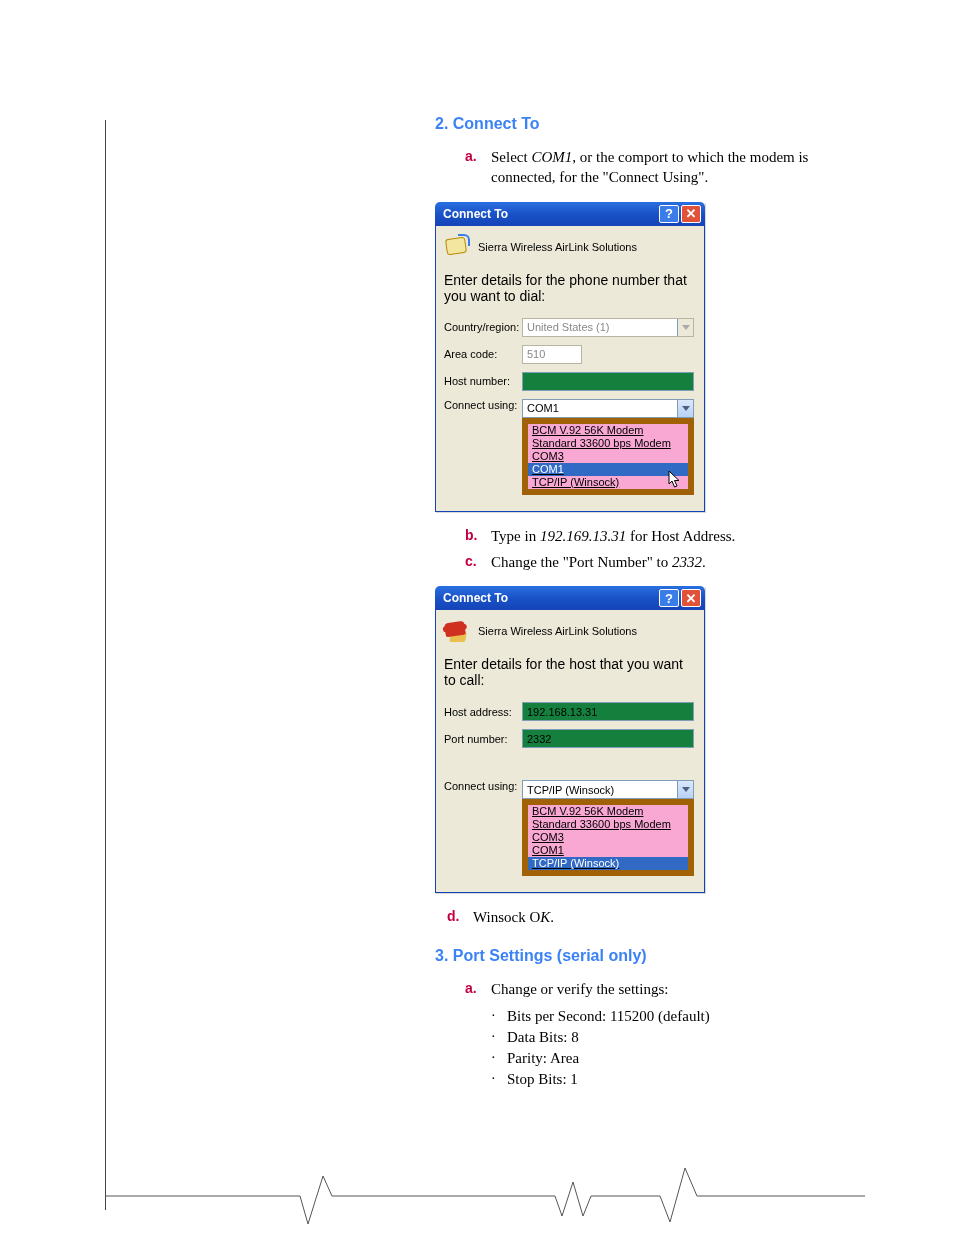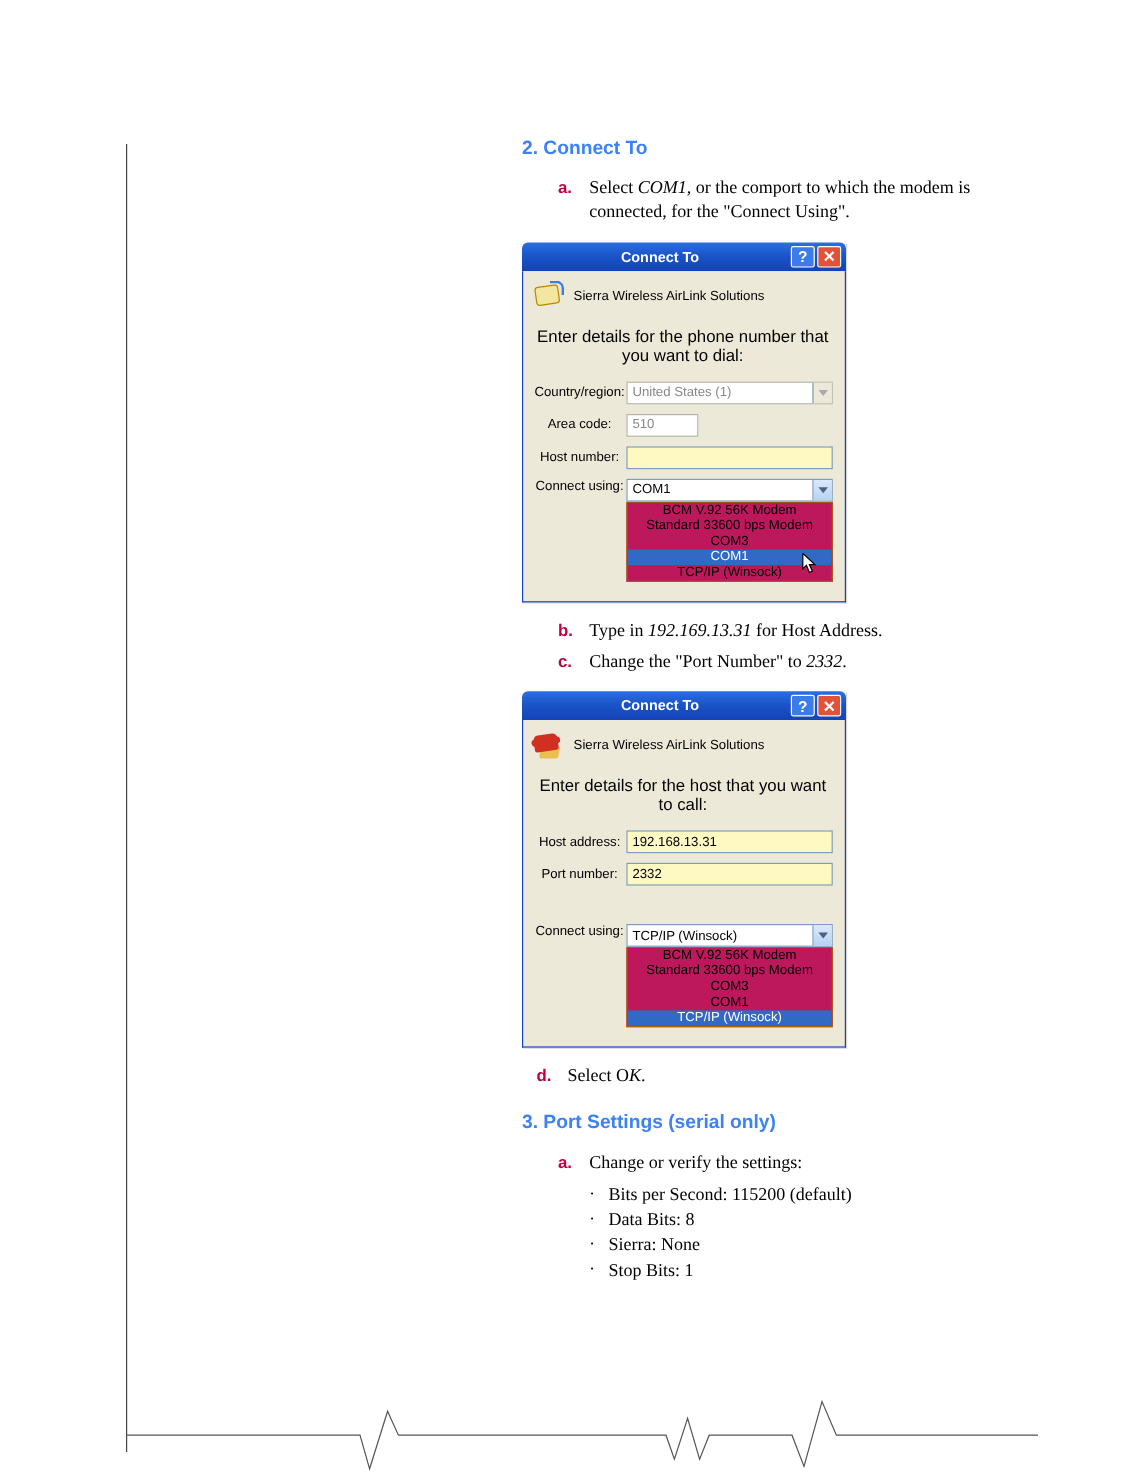--- a/index.html
+++ b/index.html
@@ -69,21 +69,20 @@
     font-size: 14px;
   }
   .dialog {
     margin-left: 0;
     width: 270px;
     font-family: Tahoma, Arial, sans-serif;
     font-size: 11px;
     margin-top: 14px;
     margin-bottom: 14px;
     box-shadow: 1px 1px 0 rgba(0,0,0,0.15);
-    text-align: center;
   }
   .titlebar {
     background: linear-gradient(to bottom, #2a6fe0 0%, #1a52c8 50%, #1443b7 100%);
     height: 24px;
     display: flex;
     align-items: center;
     padding: 0 4px 0 8px;
     color: #fff;
     font-weight: bold;
     font-size: 12px;
@@ -186,21 +185,21 @@
     flex: 0 0 78px;
     font-size: 11px;
   }
   .fld {
     flex: 1;
     height: 19px;
     padding: 1px 4px;
     font-size: 11px;
     font-family: Tahoma, Arial, sans-serif;
     border: 1px solid #7f9db9;
-    background: #fef9c3;
+    background: #15803d;
     display: flex;
     align-items: center;
     position: relative;
   }
   .fld.disabled { color: #888; background: #ffffff; border-color:#b8b4a2;}
   .fld.short { flex: 0 0 60px; }
   .fld .sel-arrow, .combo .sel-arrow {
     position: absolute;
     right: 0; top: 0;
     width: 16px; height: 100%;
@@ -226,23 +225,24 @@
     height: 19px;
     border: 1px solid #7f9db9;
     background: #fff;
     font-size: 11px;
     padding: 1px 4px;
     display: flex;
     align-items: center;
     position: relative;
   }
   .combo-list {
-    border: 1px solid #a16207;
-    background: #be185d;
+    border: 6px solid #a16207;
+    background: #f9a8d4;
     font-size: 11px;
+    text-decoration: underline;
   }
   .combo-list .opt {
     padding: 0 4px;
     line-height: 13px;
     white-space: nowrap;
   }
   .combo-list .opt.hl {
     background: #316ac5;
     color: #fff;
   }
@@ -394,42 +394,42 @@
         </div>
       </div>
     </div>
 
   </div>
 
   <div class="content-d">
     <div class="step" style="margin-left:12px">
       <span class="marker">d.</span>
       <span class="text">
-        <span>Select O</span><em>K</em><span>.</span>
+        <span>Winsock O</span><em>K</em><span>.</span>
       </span>
     </div>
 
     <h2 style="margin-top:20px">3. Port Settings (serial only)</h2>
 
     <div class="step">
       <span class="marker">a.</span>
       <span class="text">Change or verify the settings:</span>
     </div>
     <div id="bullets">
         <div class="bullet">
           <span class="dot">·</span>
           <span>Bits per Second: 115200 (default)</span>
         </div>
         <div class="bullet">
           <span class="dot">·</span>
           <span>Data Bits: 8</span>
         </div>
         <div class="bullet">
           <span class="dot">·</span>
-          <span>Sierra: None</span>
+          <span>Parity: Area</span>
         </div>
         <div class="bullet">
           <span class="dot">·</span>
           <span>Stop Bits: 1</span>
         </div>
       </div>
   </div>
 </div>
 
 <div class="wave-area">

